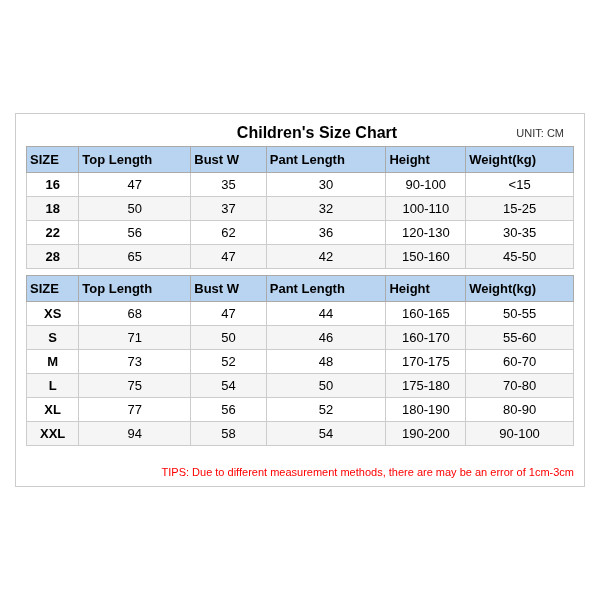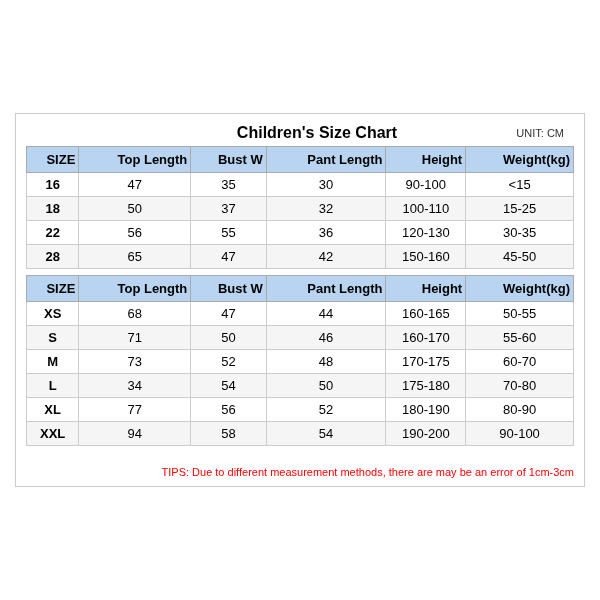--- a/index.html
+++ b/index.html
@@ -40,21 +40,21 @@
     }
     table {
       width: 100%;
       border-collapse: collapse;
       margin-bottom: 6px;
     }
     th {
       background-color: #b8d4f0;
       border: 1px solid #aaa;
       padding: 5px 3px;
-      text-align: right;
+      text-align: left;
       font-weight: bold;
       font-size: 13px;
     }
     td {
       border: 1px solid #ccc;
       padding: 4px 3px;
       text-align: center;
       font-size: 13px;
     }
     tr:nth-child(even) td {
@@ -110,21 +110,21 @@
           <td>18</td>
           <td>50</td>
           <td>37</td>
           <td>32</td>
           <td>100-110</td>
           <td>15-25</td>
         </tr>
         <tr>
           <td>22</td>
           <td>56</td>
-          <td>55</td>
+          <td>62</td>
           <td>36</td>
           <td>120-130</td>
           <td>30-35</td>
         </tr>
         <tr>
           <td>28</td>
           <td>65</td>
           <td>47</td>
           <td>42</td>
           <td>150-160</td>
@@ -165,21 +165,21 @@
         <tr>
           <td>M</td>
           <td>73</td>
           <td>52</td>
           <td>48</td>
           <td>170-175</td>
           <td>60-70</td>
         </tr>
         <tr>
           <td>L</td>
-          <td>34</td>
+          <td>75</td>
           <td>54</td>
           <td>50</td>
           <td>175-180</td>
           <td>70-80</td>
         </tr>
         <tr>
           <td>XL</td>
           <td>77</td>
           <td>56</td>
           <td>52</td>

